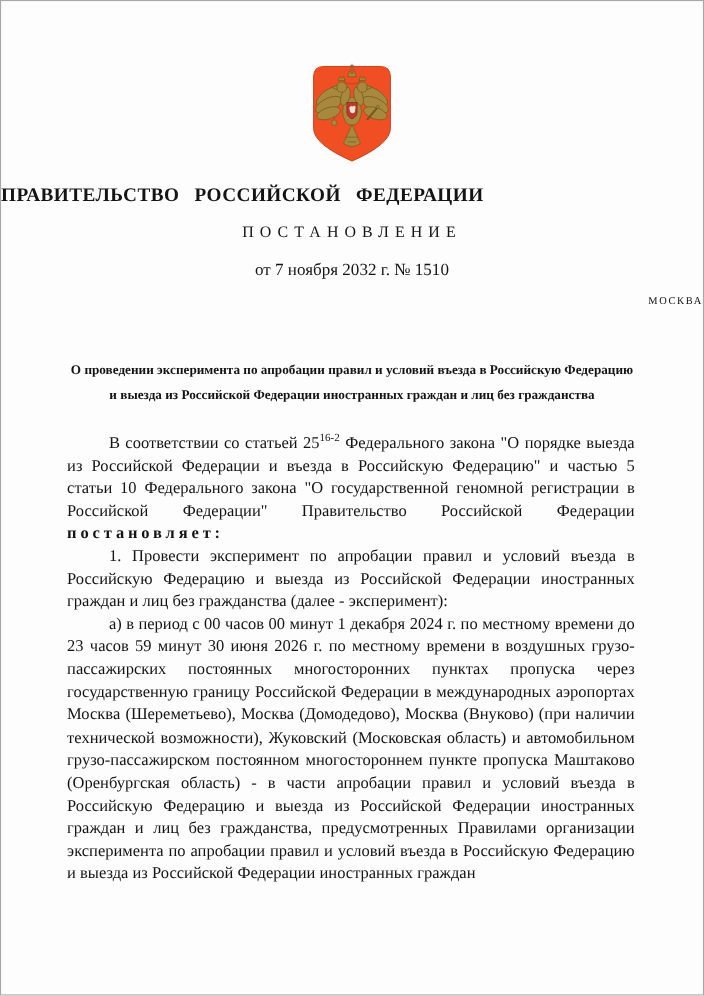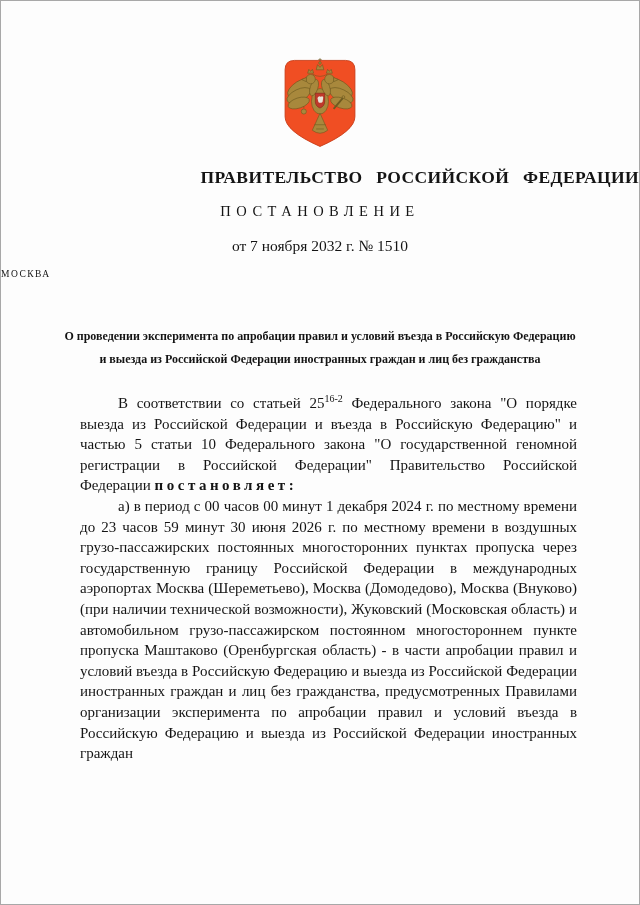--- a/index.html
+++ b/index.html
@@ -7,39 +7,39 @@
     width:640px; height:905px;
     box-sizing:border-box;
     background:#fdfdfd;
     border:1px solid #a8a8a8;
     font-family:"Liberation Serif","DejaVu Serif",serif;
     color:#141414;
     overflow:hidden;
   }
   .emblem-wrap { text-align:center; padding-top:56px; height:92px; }
   .org-name {
-    margin-top:18px; text-align:right;
+    margin-top:18px; text-align:left;
     font-weight:bold; font-size:17.5px;
     word-spacing:9px; letter-spacing:0.4px;
   }
   .decree-label {
     margin-top:15px; text-align:center;
     font-size:14.5px; letter-spacing:5.5px; font-weight:normal;
   }
   .date-line { margin-top:17px; text-align:center; font-size:15.5px; }
   .city-label {
-    margin-top:14px; text-align:left;
+    margin-top:14px; text-align:right;
     font-size:9.5px; letter-spacing:1.5px;
   }
   .doc-title {
     margin:46px auto 0; width:520px; text-align:center;
     font-weight:bold; font-size:12px; line-height:23px;
   }
   .body-text {
-    margin:22px 62px 0 79px;
+    margin:22px 62px 0 60px;
     font-size:15px; line-height:20.6px;
     text-align:justify;
   }
   .body-text p { margin:0; text-indent:38px; }
   sup.ref { font-size:10px; line-height:0; vertical-align:super; }
   .resolve { font-weight:bold; letter-spacing:3.5px; }
 </style>
 </head>
 <body>
 
@@ -88,14 +88,15 @@
 <div class="decree-label">ПОСТАНОВЛЕНИЕ</div>
 
 <div class="date-line">от 7 ноября 2032 г. № 1510</div>
 
 <div class="city-label">МОСКВА</div>
 
 <div class="doc-title">О проведении эксперимента по апробации правил и условий въезда в Российскую Федерацию и выезда из Российской Федерации иностранных граждан и лиц без гражданства</div>
 
 <div class="body-text">
   <p><span>В соответствии со статьей 25</span><sup class="ref">16-2</sup><span> Федерального закона "О порядке выезда из Российской Федерации и въезда в Российскую Федерацию" и частью 5 статьи 10 Федерального закона "О государственной геномной регистрации в Российской Федерации" Правительство Российской Федерации </span><span class="resolve">постановляет:</span></p>
+  <p>1. Провести эксперимент по апробации правил и условий въезда в Российскую Федерацию и выезда из Российской Федерации иностранных граждан и лиц без гражданства (далее - эксперимент):</p>
   <p>а) в период с 00 часов 00 минут 1 декабря 2024 г. по местному времени до 23 часов 59 минут 30 июня 2026 г. по местному времени в воздушных грузо-пассажирских постоянных многосторонних пунктах пропуска через государственную границу Российской Федерации в международных аэропортах Москва (Шереметьево), Москва (Домодедово), Москва (Внуково) (при наличии технической возможности), Жуковский (Московская область) и автомобильном грузо-пассажирском постоянном многостороннем пункте пропуска Маштаково (Оренбургская область) - в части апробации правил и условий въезда в Российскую Федерацию и выезда из Российской Федерации иностранных граждан и лиц без гражданства, предусмотренных Правилами организации эксперимента по апробации правил и условий въезда в Российскую Федерацию и выезда из Российской Федерации иностранных граждан</p>
 </div>
 
 </body></html>

